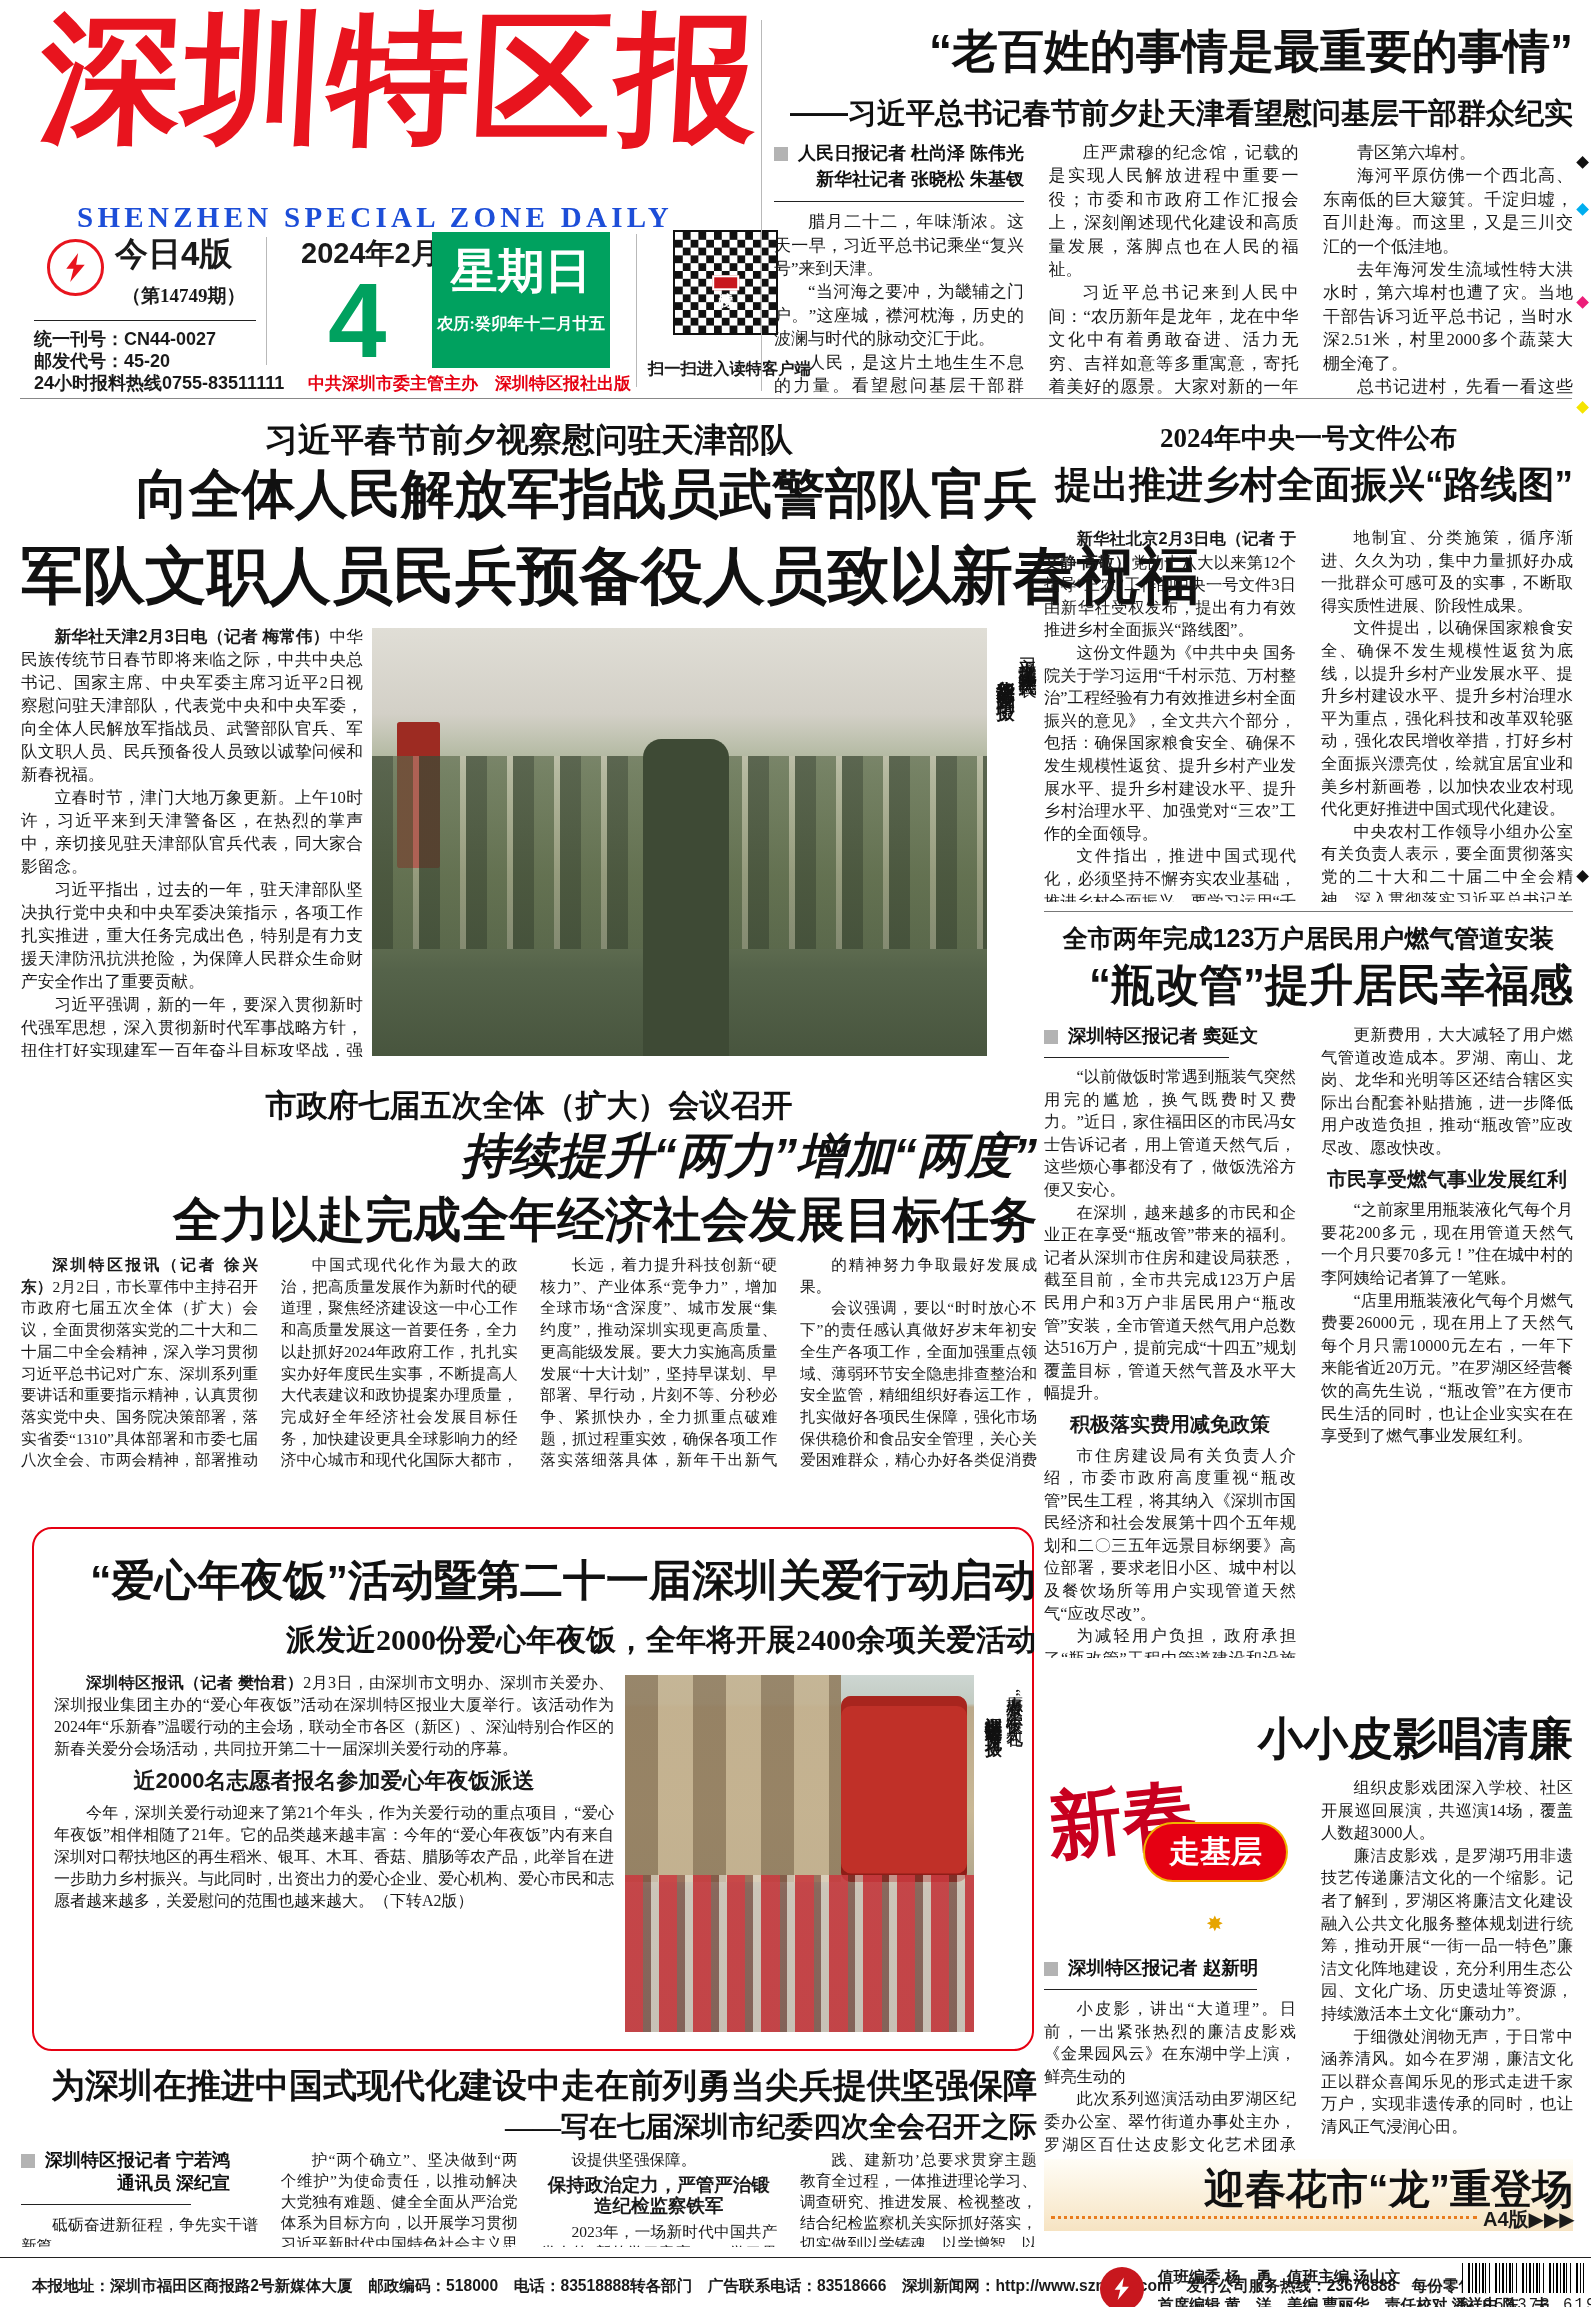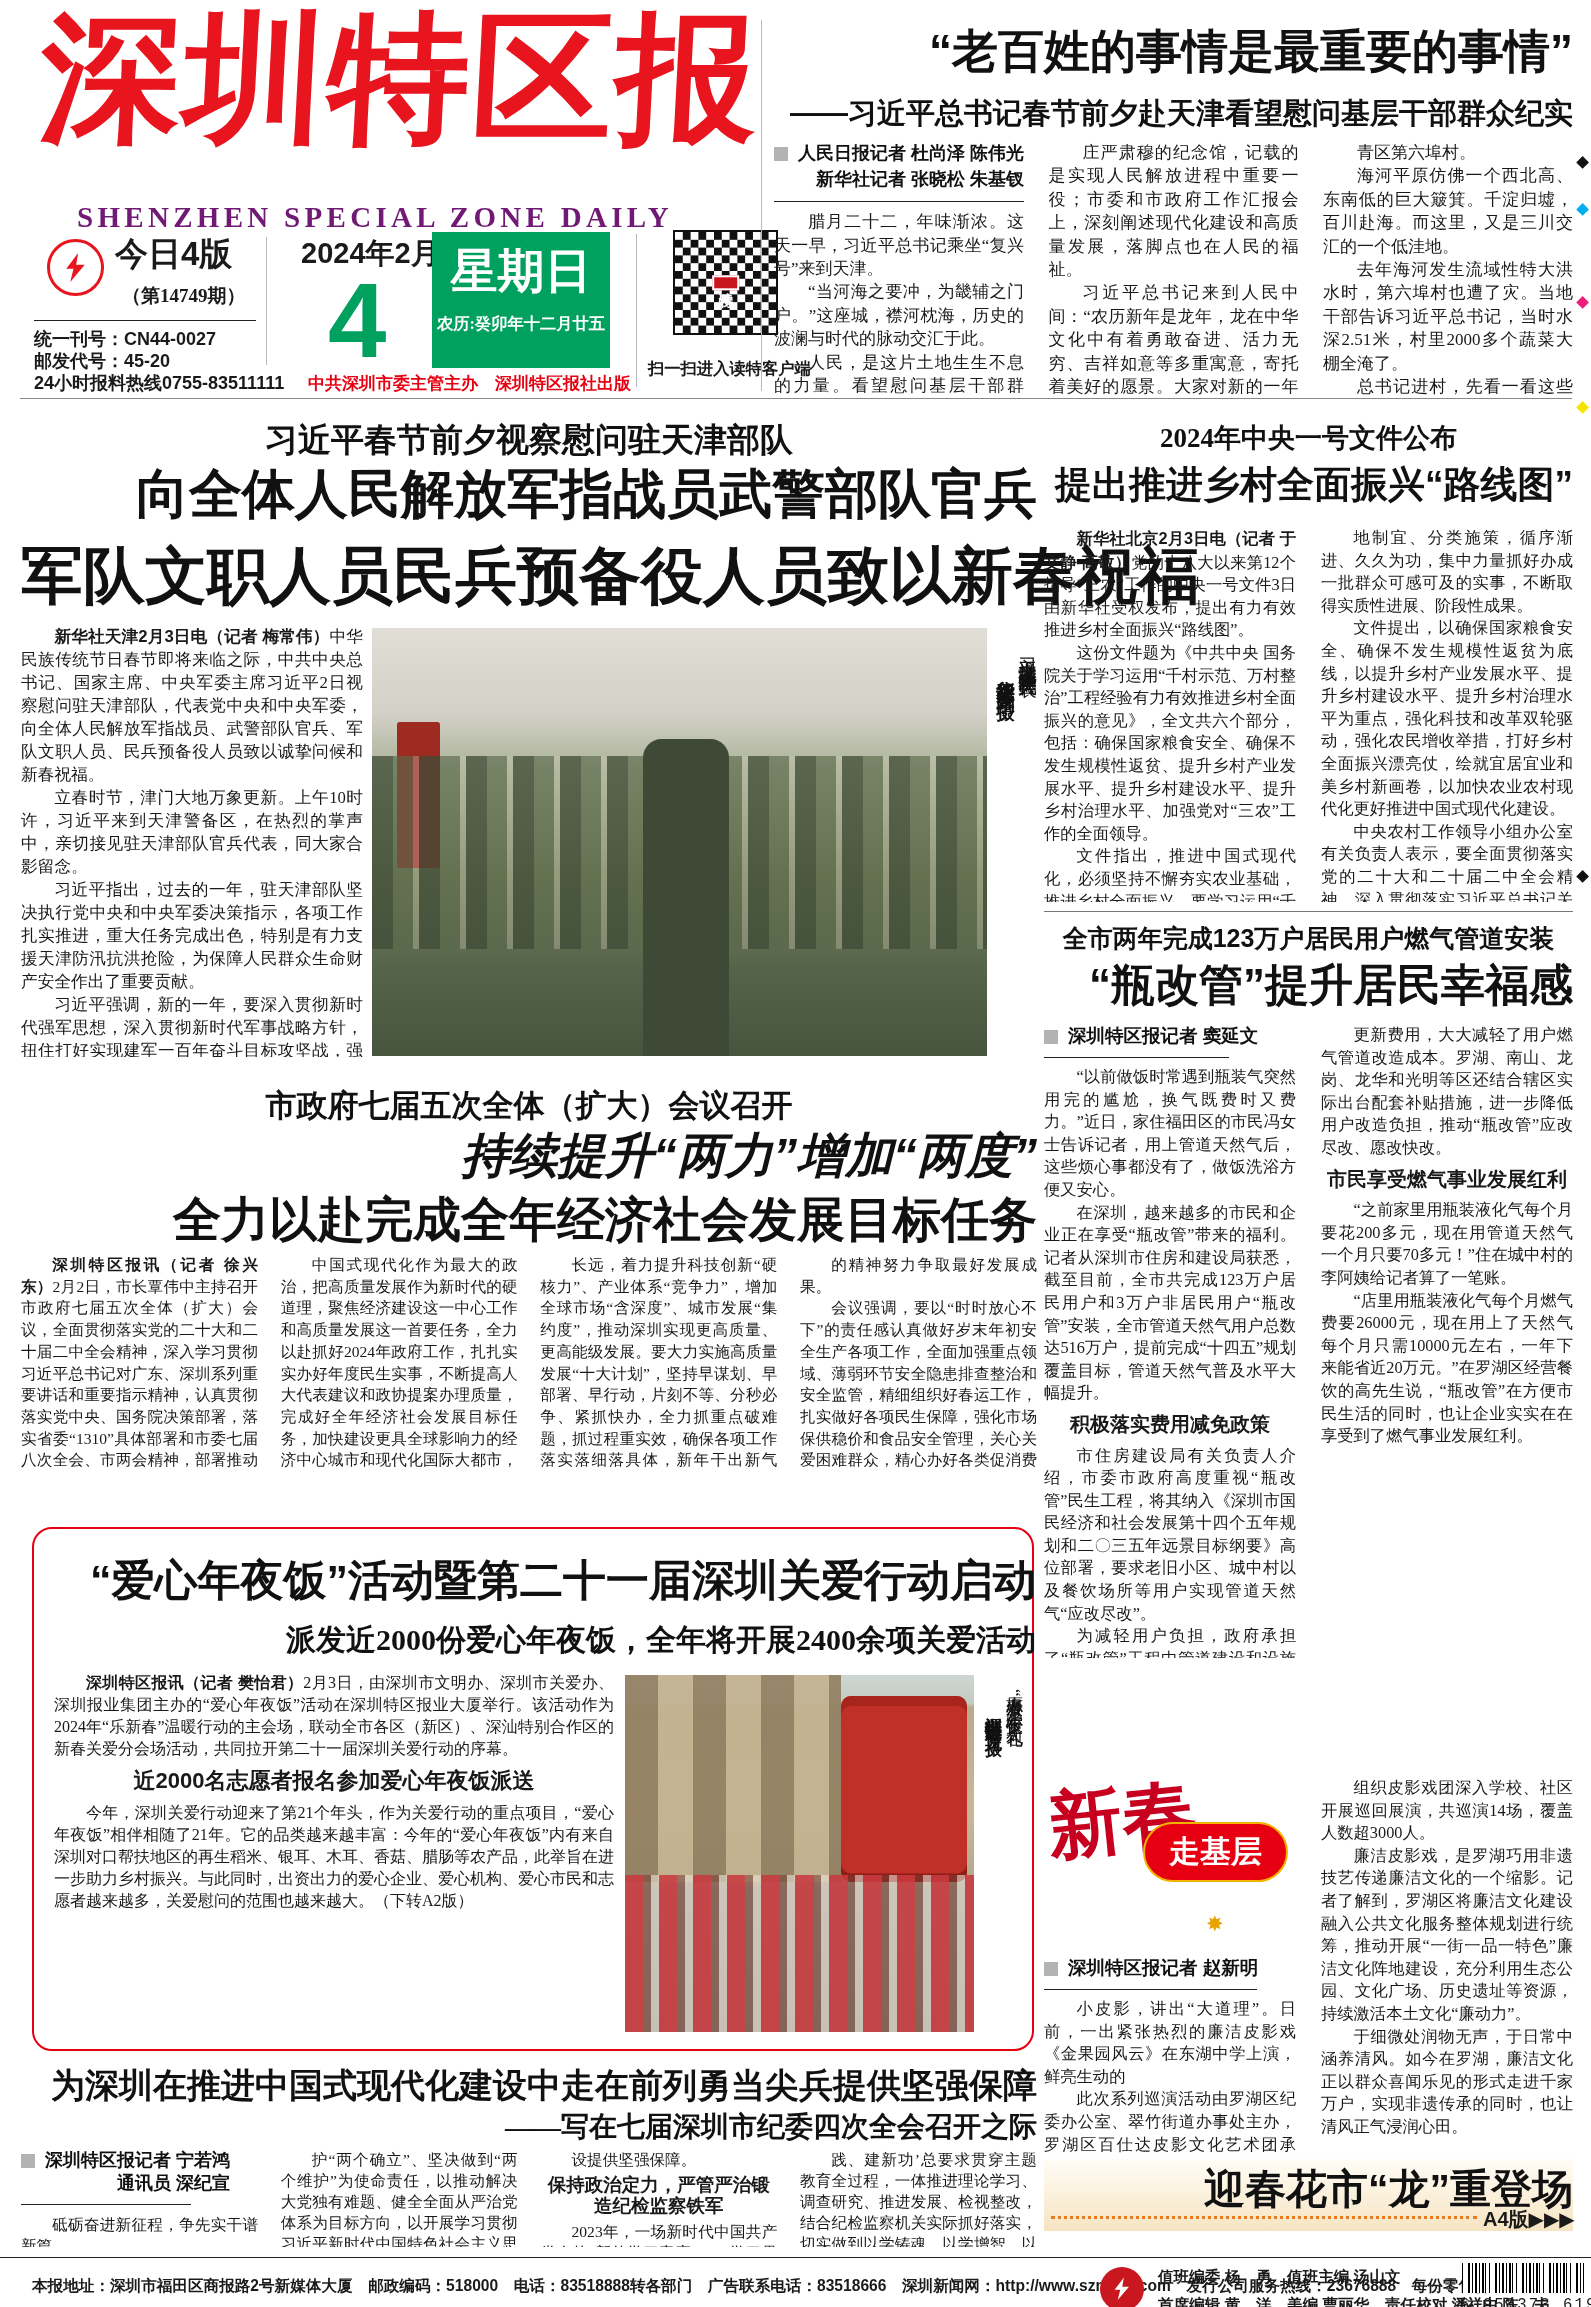--- a/index.html
+++ b/index.html
@@ -2,21 +2,21 @@
 <html style="font-size:11.4px"><head>
 <meta charset="utf-8">
 <style>
   html,body{margin:0;padding:0;background:#e9e9e9;}
   .page{position:relative;width:1592px;height:2307px;background:#ffffff;margin:0 auto;overflow:hidden;
         font-family:"Liberation Serif","DejaVu Serif",serif;color:#1a1a1a;}
   .abs{position:absolute;}
   
   .mast-title{font-family:"DejaVu Serif","Liberation Serif",serif;font-weight:bold;color:#e8141e;
               font-size:141px;letter-spacing:2.8px;line-height:1.05;transform:skewX(-3deg);white-space:nowrap;}
-  .mast-english{font-family:"Liberation Serif","DejaVu Serif",serif;font-weight:bold;color:#701a75;
+  .mast-english{font-family:"Liberation Serif","DejaVu Serif",serif;font-weight:bold;color:#1d4ed8;
                 font-size:29px;letter-spacing:4.3px;white-space:nowrap;}
   .emblem{border:3.6px solid #e8141e;border-radius:50%;box-sizing:border-box;display:flex;align-items:center;justify-content:center;}
   .edition{font-family:"Liberation Sans","DejaVu Sans",sans-serif;font-weight:900;font-size:33px;}
   .issue{font-size:19px;font-weight:bold;}
   .serial-block{font-family:"Liberation Sans","DejaVu Sans",sans-serif;font-weight:600;font-size:18px;line-height:22px;white-space:nowrap;}
   .vrule{background:#b9b9b9;width:1.4px;}
   .hrule{background:#222;height:1.4px;}
   .date-ym{font-family:"Liberation Sans","DejaVu Sans",sans-serif;font-weight:900;font-size:29px;}
   .big-day{font-family:"Liberation Sans","DejaVu Sans",sans-serif;font-weight:900;font-size:105px;color:#00a15f;line-height:1;}
   .greenbox{background:#00a15f;color:#fff;text-align:center;}
@@ -257,20 +257,21 @@
     </div>
     <div class="ph ph-vol" style="left:591px;top:146px;width:349px;height:357px;">
       <div class="tower"></div>
     </div>
     <div class="abs vcap" style="left:950px;top:153px;width:41px;height:349px;font-size:17px;">
       <span>志愿者派发“爱心年夜饭”大礼包。</span>
       <span class="credit">深圳特区报记者 何龙 摄</span>
     </div>
   </div>
 
+  <div class="abs hl" style="left:1044px;top:1709px;width:529px;font-size:45px;">小小皮影唱清廉</div>
   <div class="abs cols" style="left:1044px;top:1777px;width:529px;height:379px;">
     <div class="col" style="width:252px;height:379px;">
       <div style="position:relative;height:179px;">
         <span class="badge-chars abs" style="left:4.3px;top:7px;">新春</span>
         <span class="badge-star abs" style="left:162px;top:135px;">✸</span>
         <span class="badge-pill abs" style="left:99px;top:45px;">走基层</span>
       </div>
       <div class="byline" style="font-size:18.5px;line-height:24px;"><span class="sq"></span><span>深圳特区报记者 赵新明</span></div>
       <div class="byline-rule" style="width:213px;"></div>
       <div class="body-text" style="font-size:16.3px;line-height:22.6px;">

